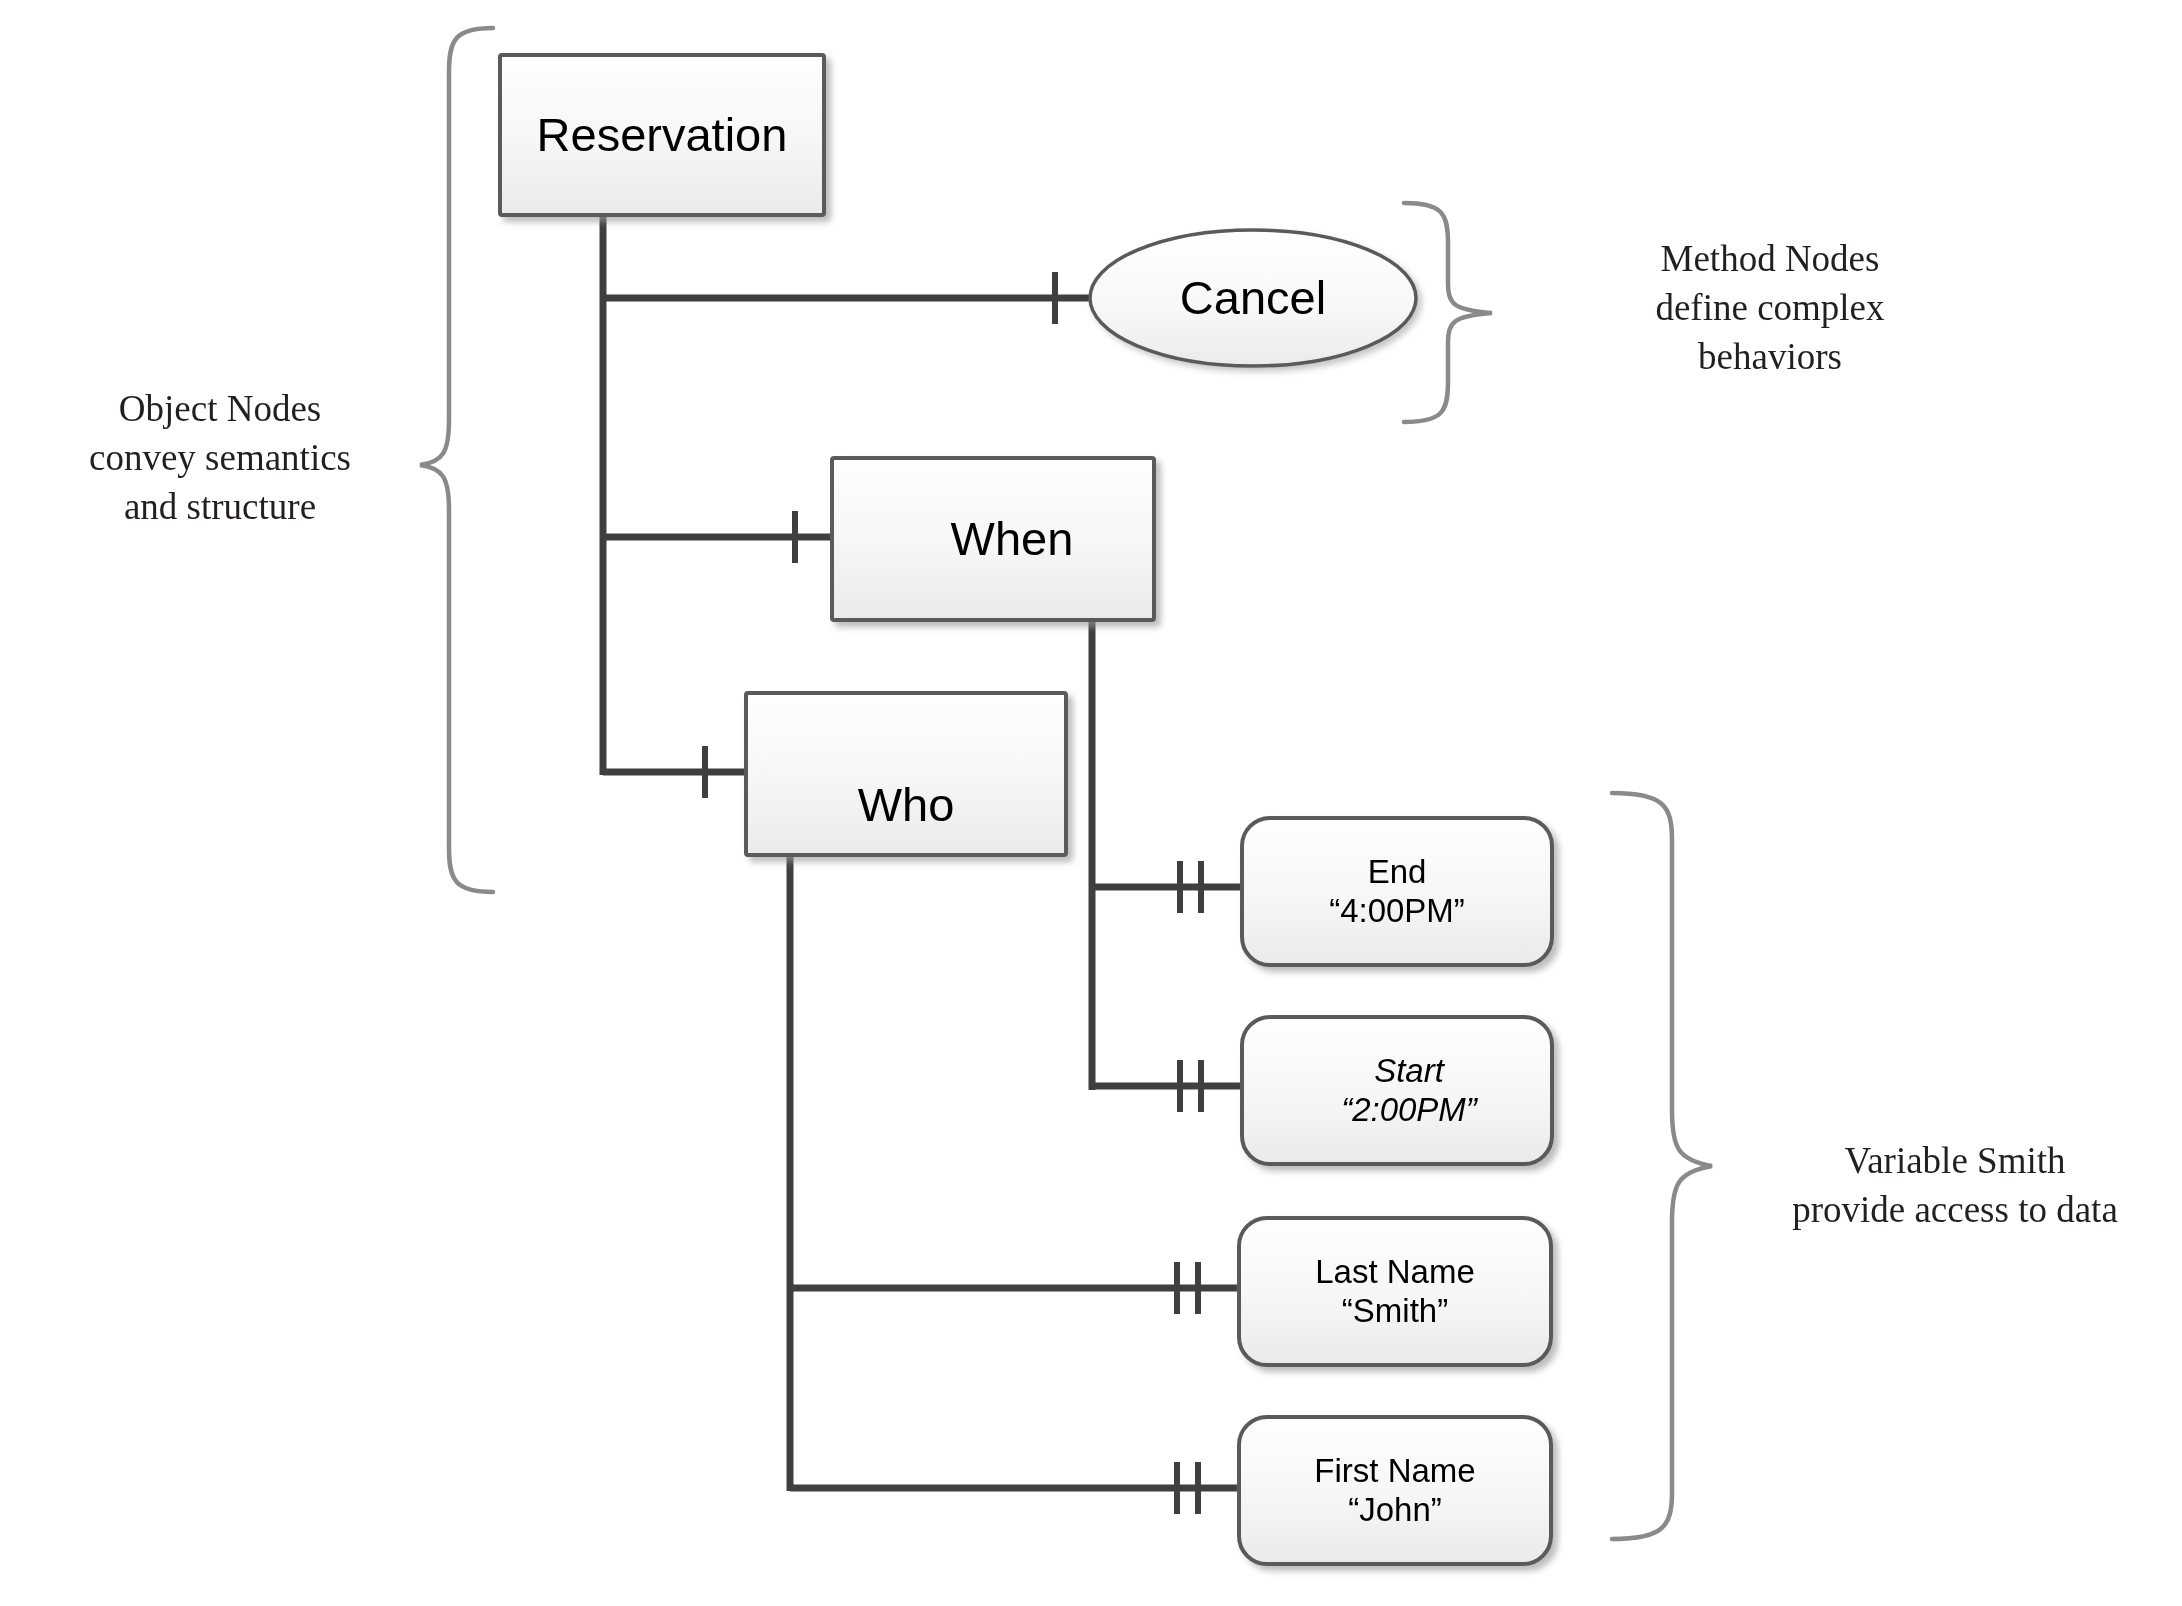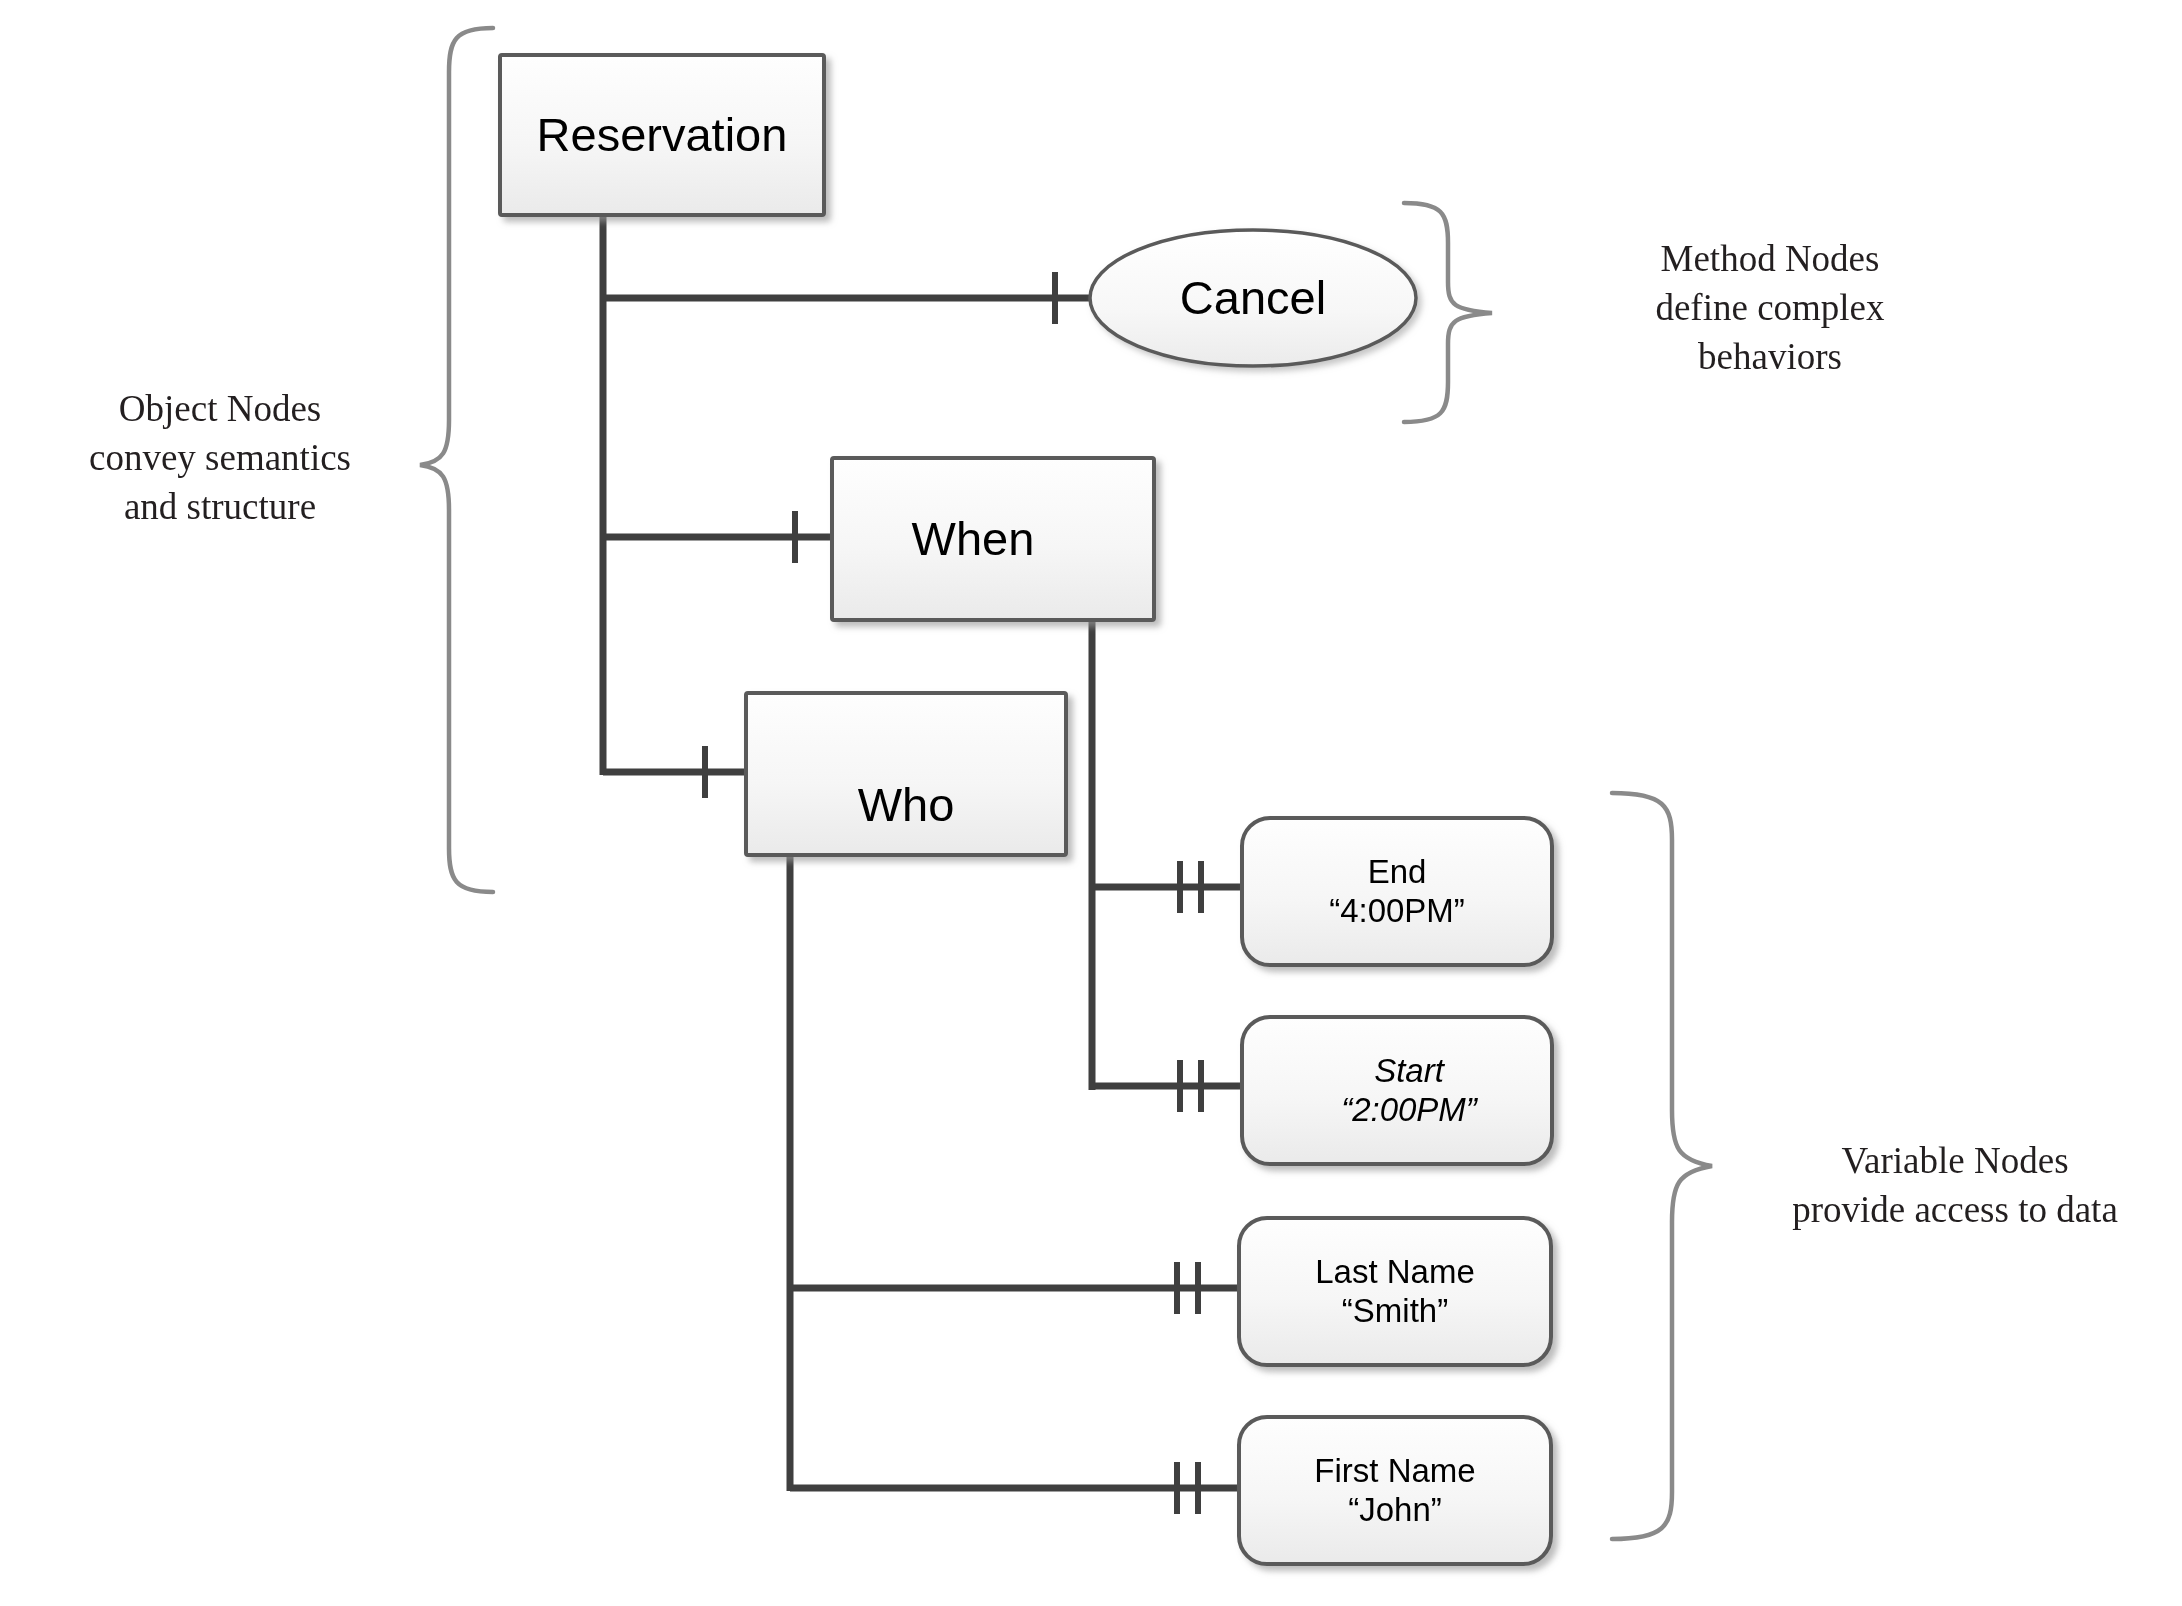--- a/index.html
+++ b/index.html
@@ -163,21 +163,21 @@
   </svg>
 
   <div class="node-label method-label" style="left:1090px; top:230px; width:326px; height:136px;">
     <span>Cancel</span>
   </div>
 
   <div class="node-label obj-label" style="left:500px; top:55px; width:324px; height:160px;">
     <span>Reservation</span>
   </div>
 
-  <div class="node-label obj-label" style="left:812px; top:458px; width:322px; height:162px;">
+  <div class="node-label obj-label" style="left:851px; top:458px; width:322px; height:162px;">
     <span>When</span>
   </div>
 
   <div class="node-label obj-label" style="left:746px; top:724px; width:320px; height:162px;">
     <span>Who</span>
   </div>
 
   <div class="node-label var-label" style="left:1242px; top:818px; width:310px; height:147px;">
     <span class="ln1">End</span>
     <span class="ln2">“4:00PM”</span>
@@ -204,17 +204,17 @@
     <span class="ln">and structure</span>
   </div>
 
   <div class="annot" style="left:1570px; top:235px; width:400px;">
     <span class="ln">Method Nodes</span>
     <span class="ln">define complex</span>
     <span class="ln">behaviors</span>
   </div>
 
   <div class="annot" style="left:1740px; top:1137px; width:430px;">
-    <span class="ln">Variable Nodes</span>
+    <span class="ln">Variable Smith</span>
     <span class="ln">provide access to data</span>
   </div>
 
 </div>
 
 </body></html>

